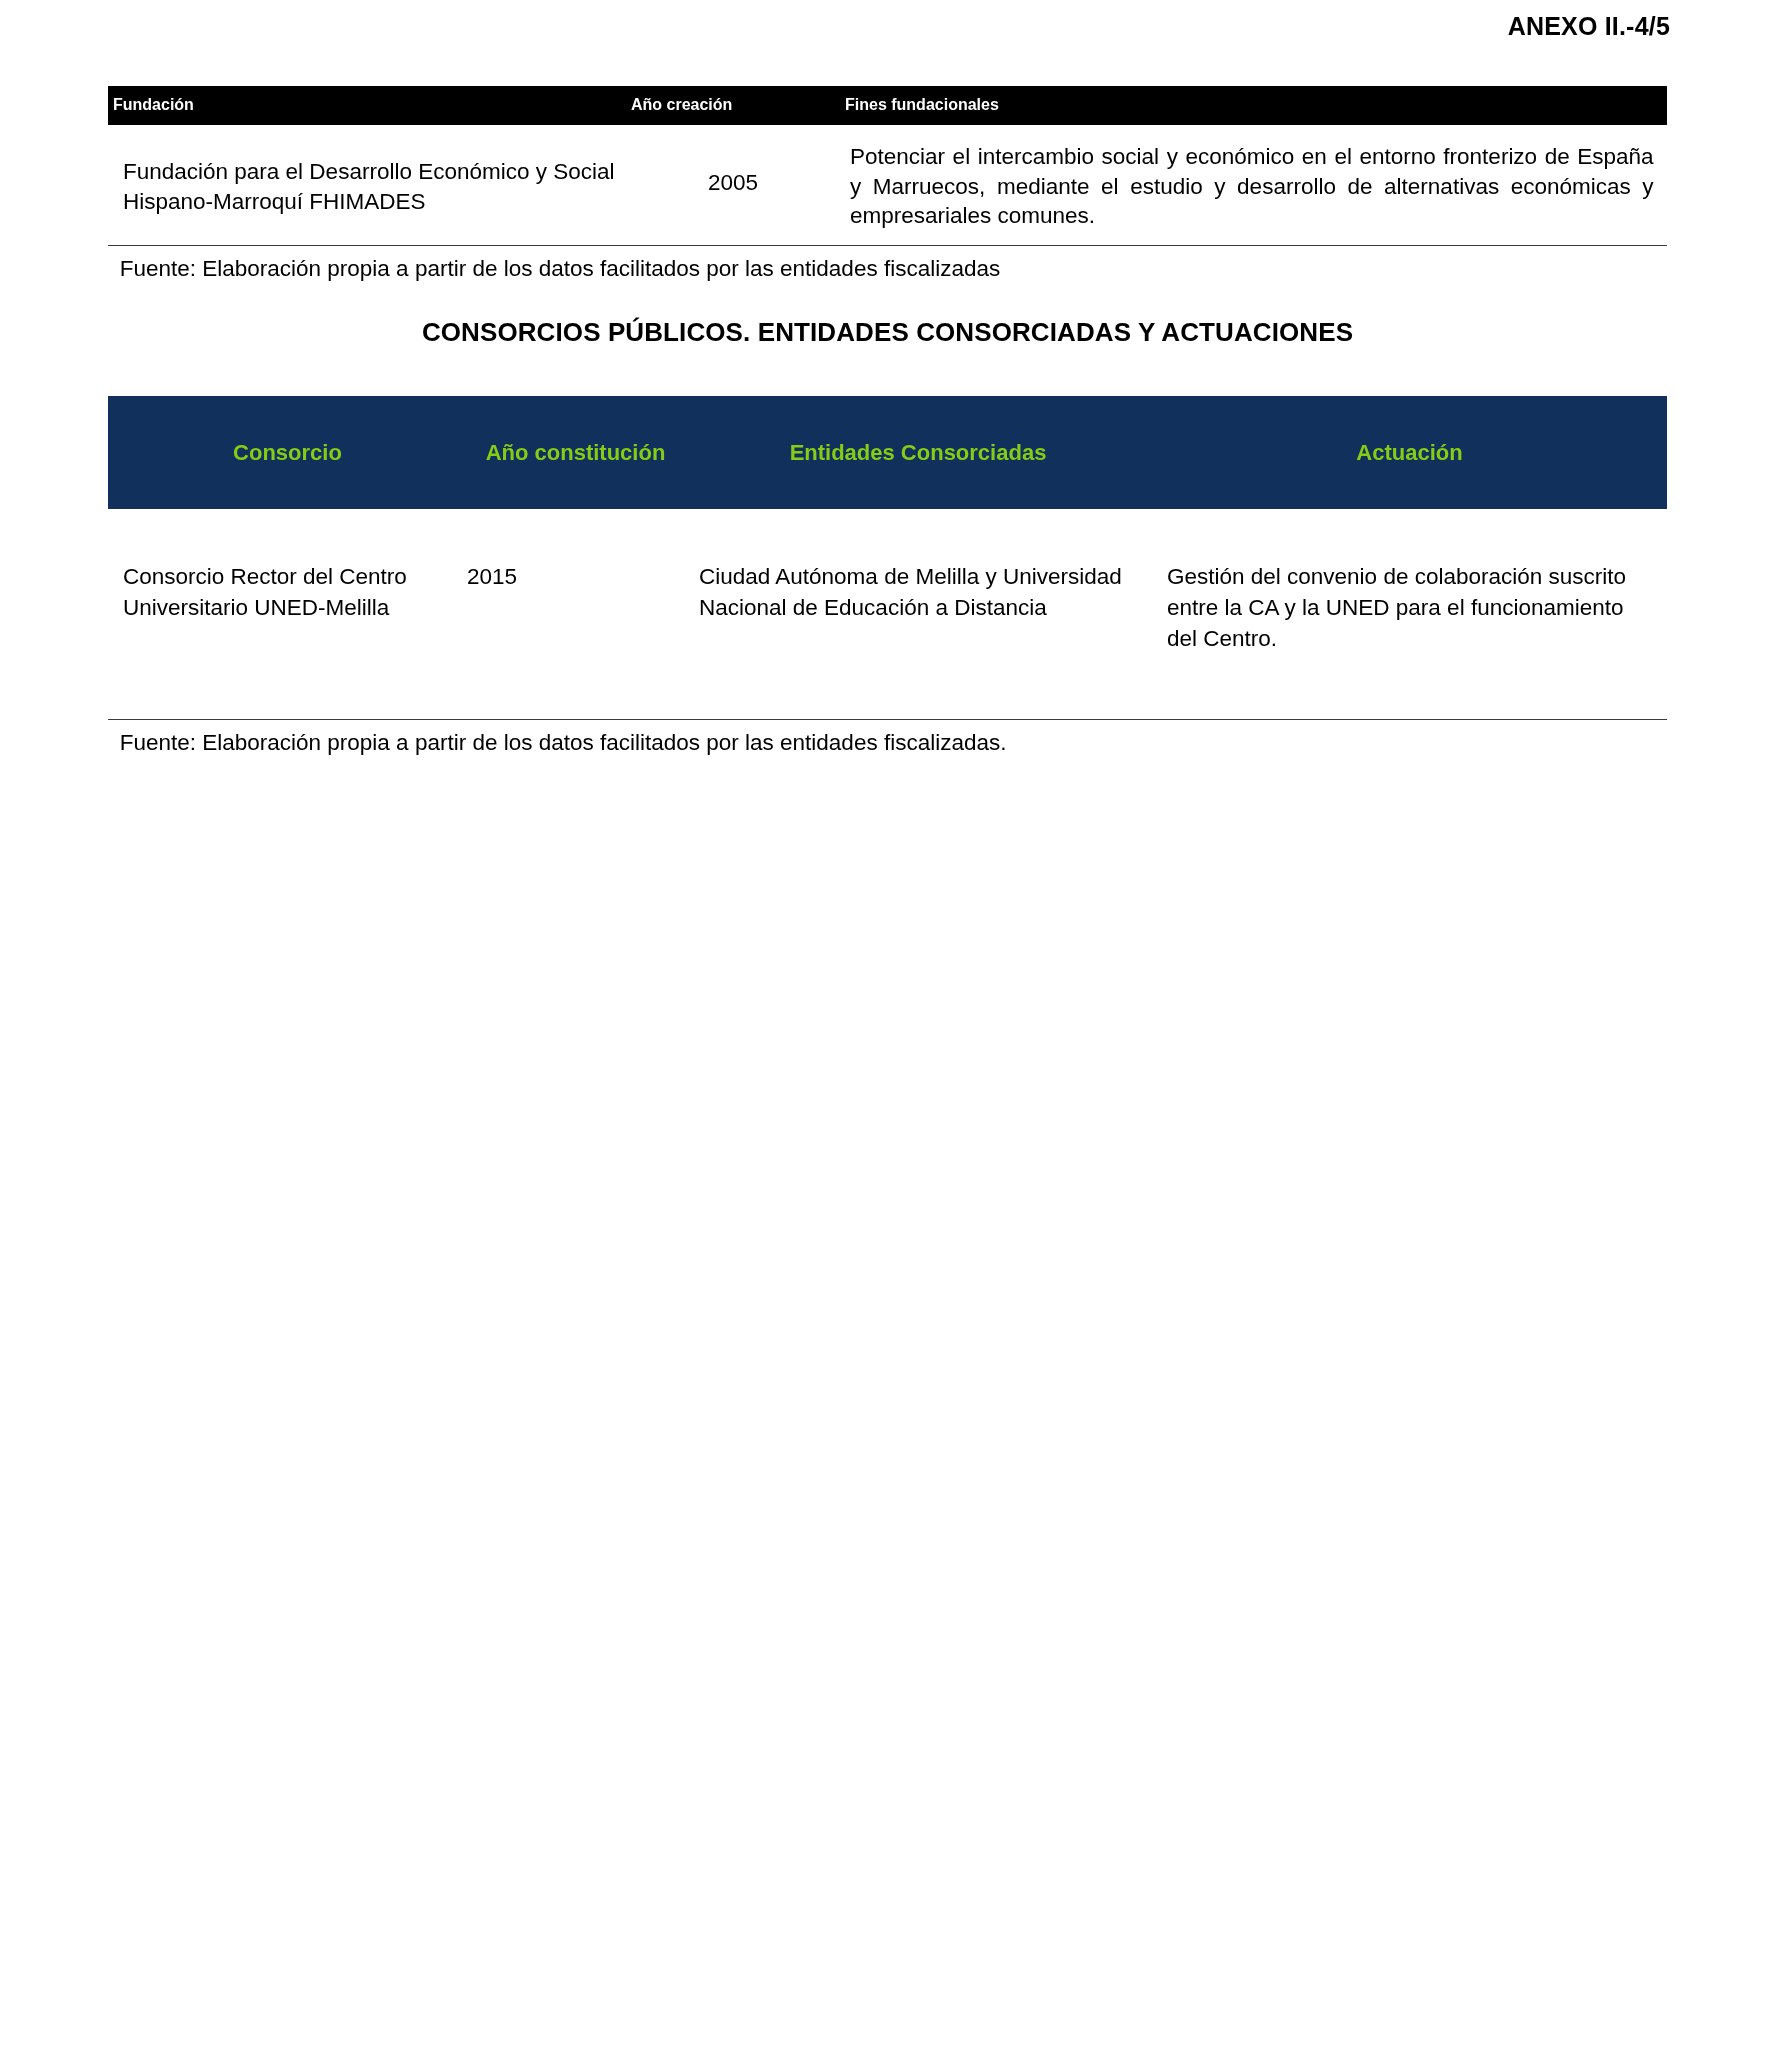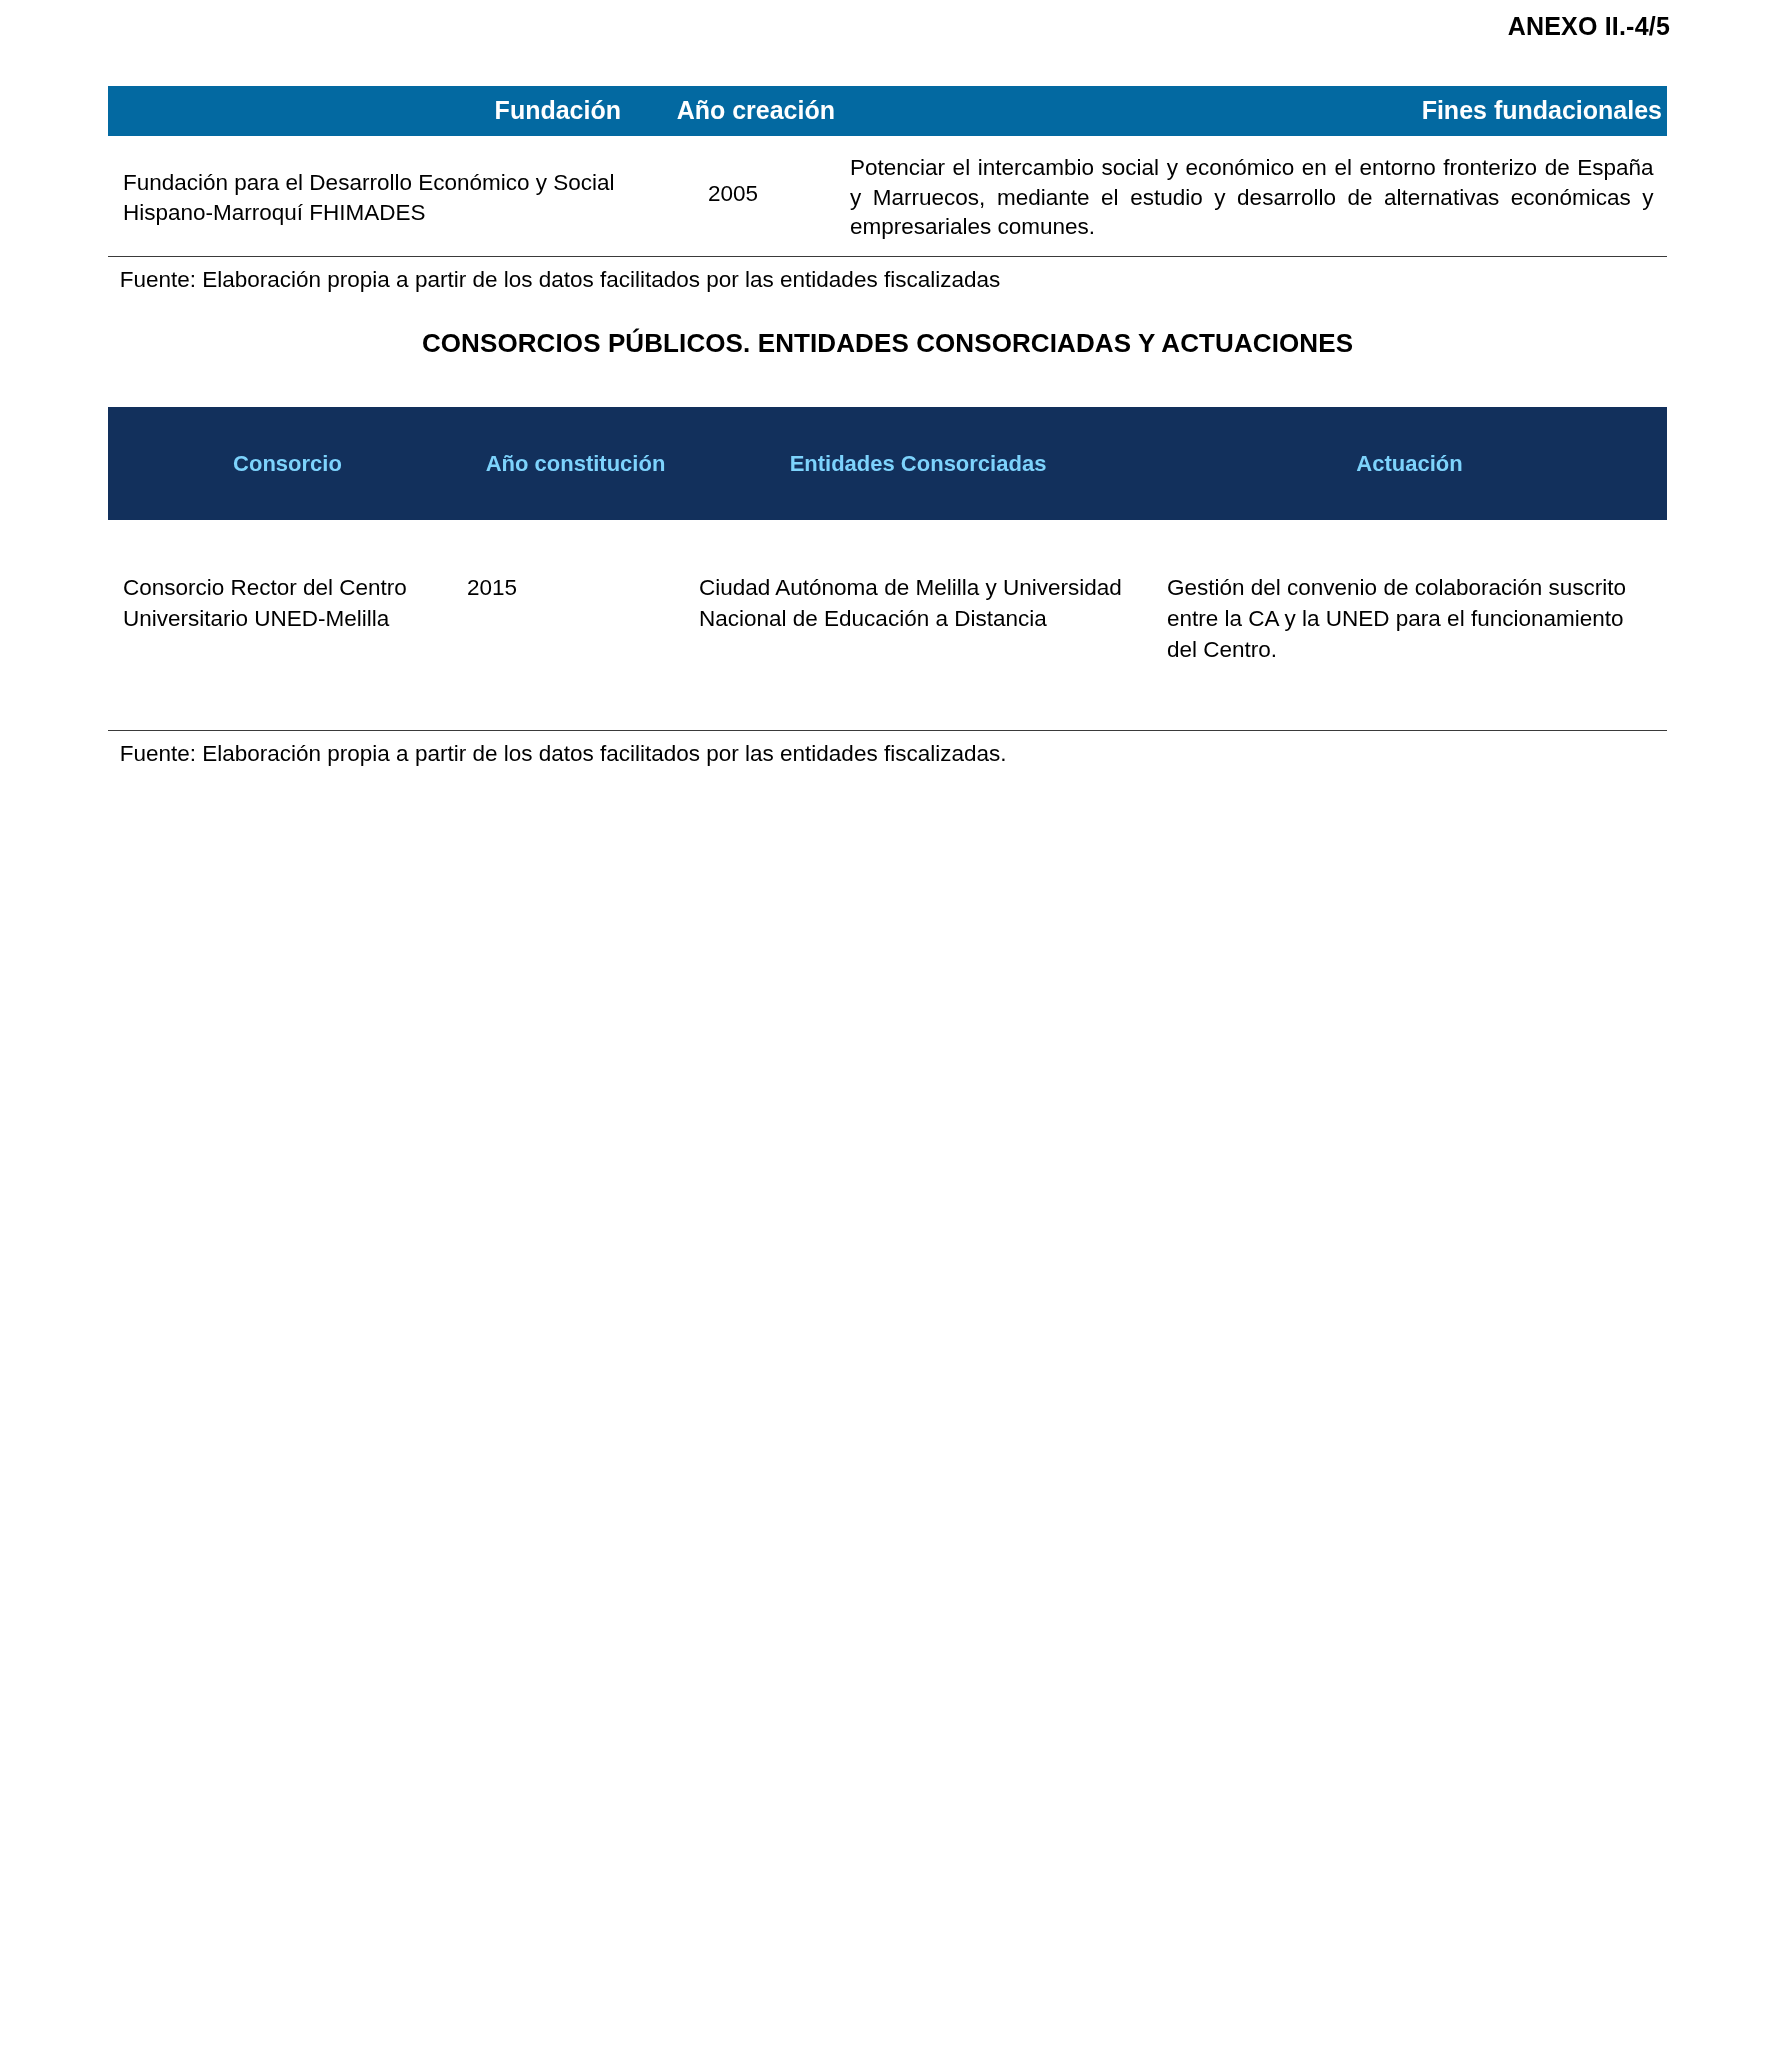--- a/index.html
+++ b/index.html
@@ -45,26 +45,26 @@
     table-layout: fixed;
   }
 
   
   .tbl-fundaciones {
     width: 1559px;
     margin: 0 auto;
     margin-top: 45px;
   }
   .tbl-fundaciones thead th {
-    background: #0369a1;
+    background: #000000;
     color: #ffffff;
-    font-size: 25px;
+    font-size: 16px;
     font-weight: bold;
     padding: 10px 5px 11.7px 5px;
-    text-align: right;
+    text-align: left;
     vertical-align: middle;
   }
   .tbl-fundaciones tbody td {
     font-size: 22.5px;
     padding: 11.7px 8.3px 13.4px 8.3px;
     vertical-align: top;
     line-height: 1.32;
     border-bottom: 1.7px solid #3a3a3a;
   }
   .tbl-fundaciones td.c-name {
@@ -99,21 +99,21 @@
   
   .anexo-2 { margin-top: 144px; }
 
   .tbl-consorcios {
     width: 1559px;
     margin: 0 auto;
     margin-top: 48px;
   }
   .tbl-consorcios thead th {
     background: #12305c;
-    color: #7dd3fc;
+    color: #84cc16;
     font-size: 22px;
     font-weight: bold;
     text-align: center;
     vertical-align: middle;
     height: 107px;
     padding: 3.3px 6.7px;
     line-height: 1.32;
   }
   .tbl-consorcios tbody td {
     font-size: 22.5px;

